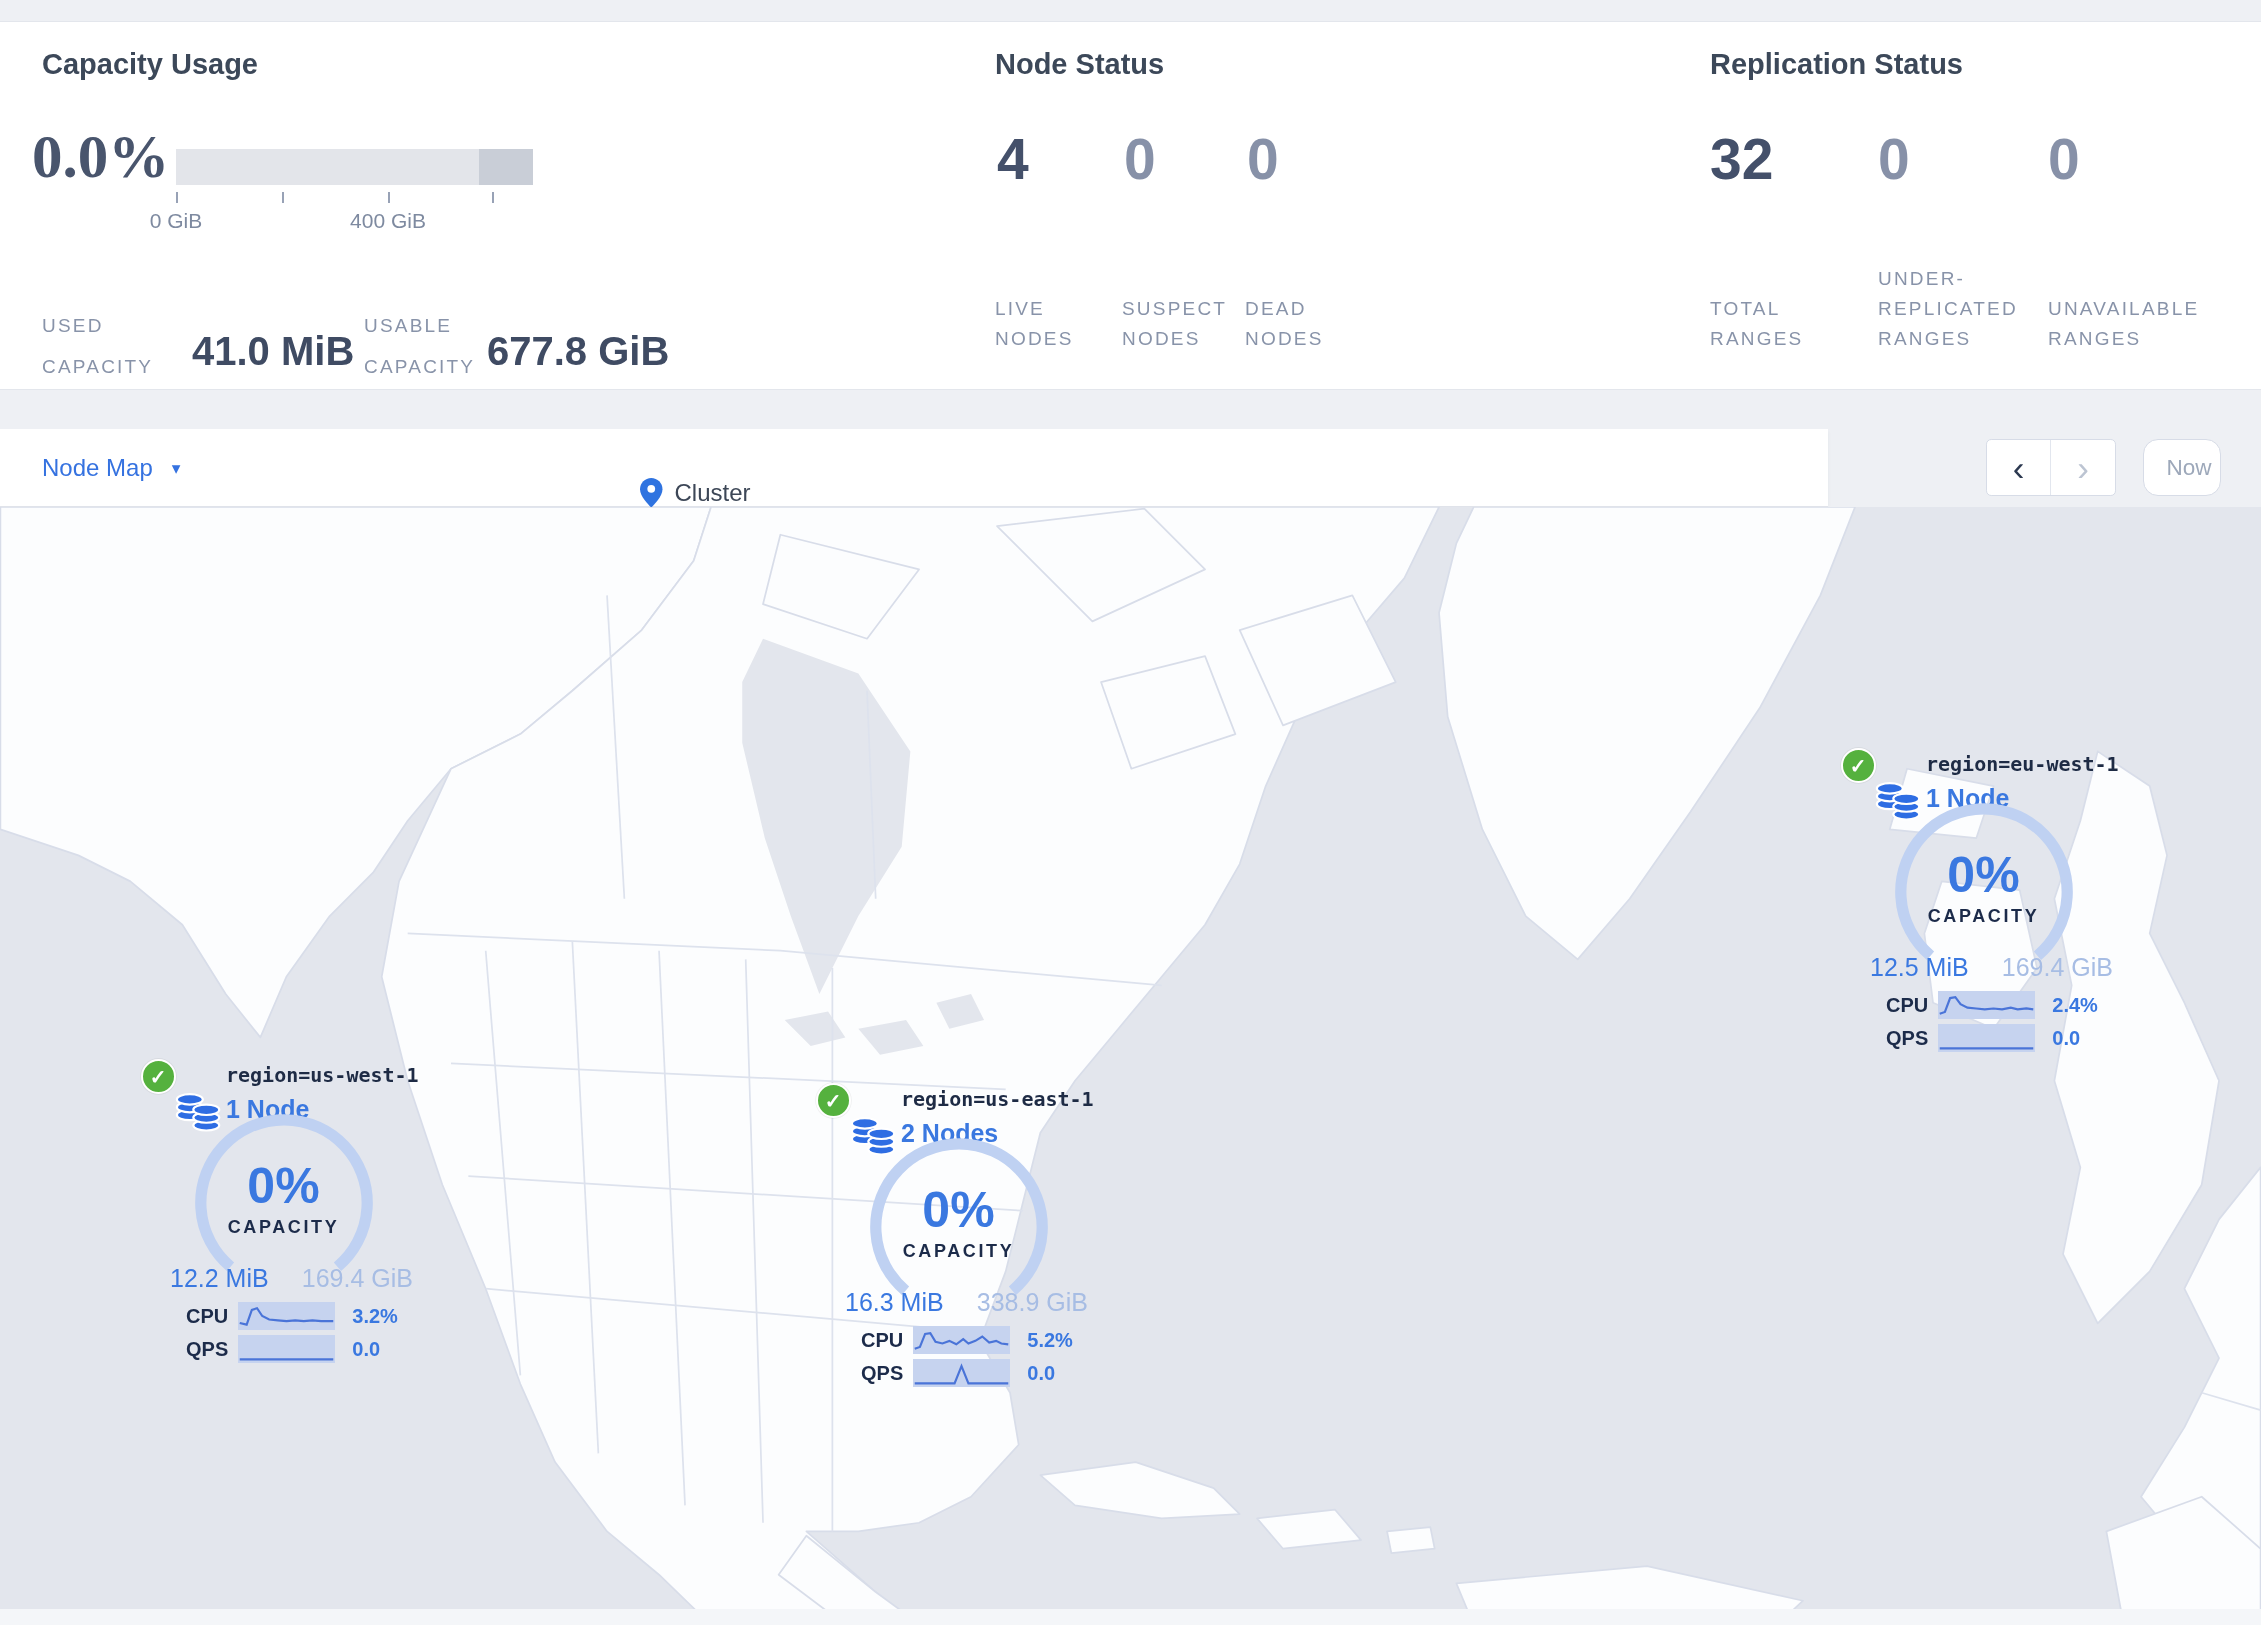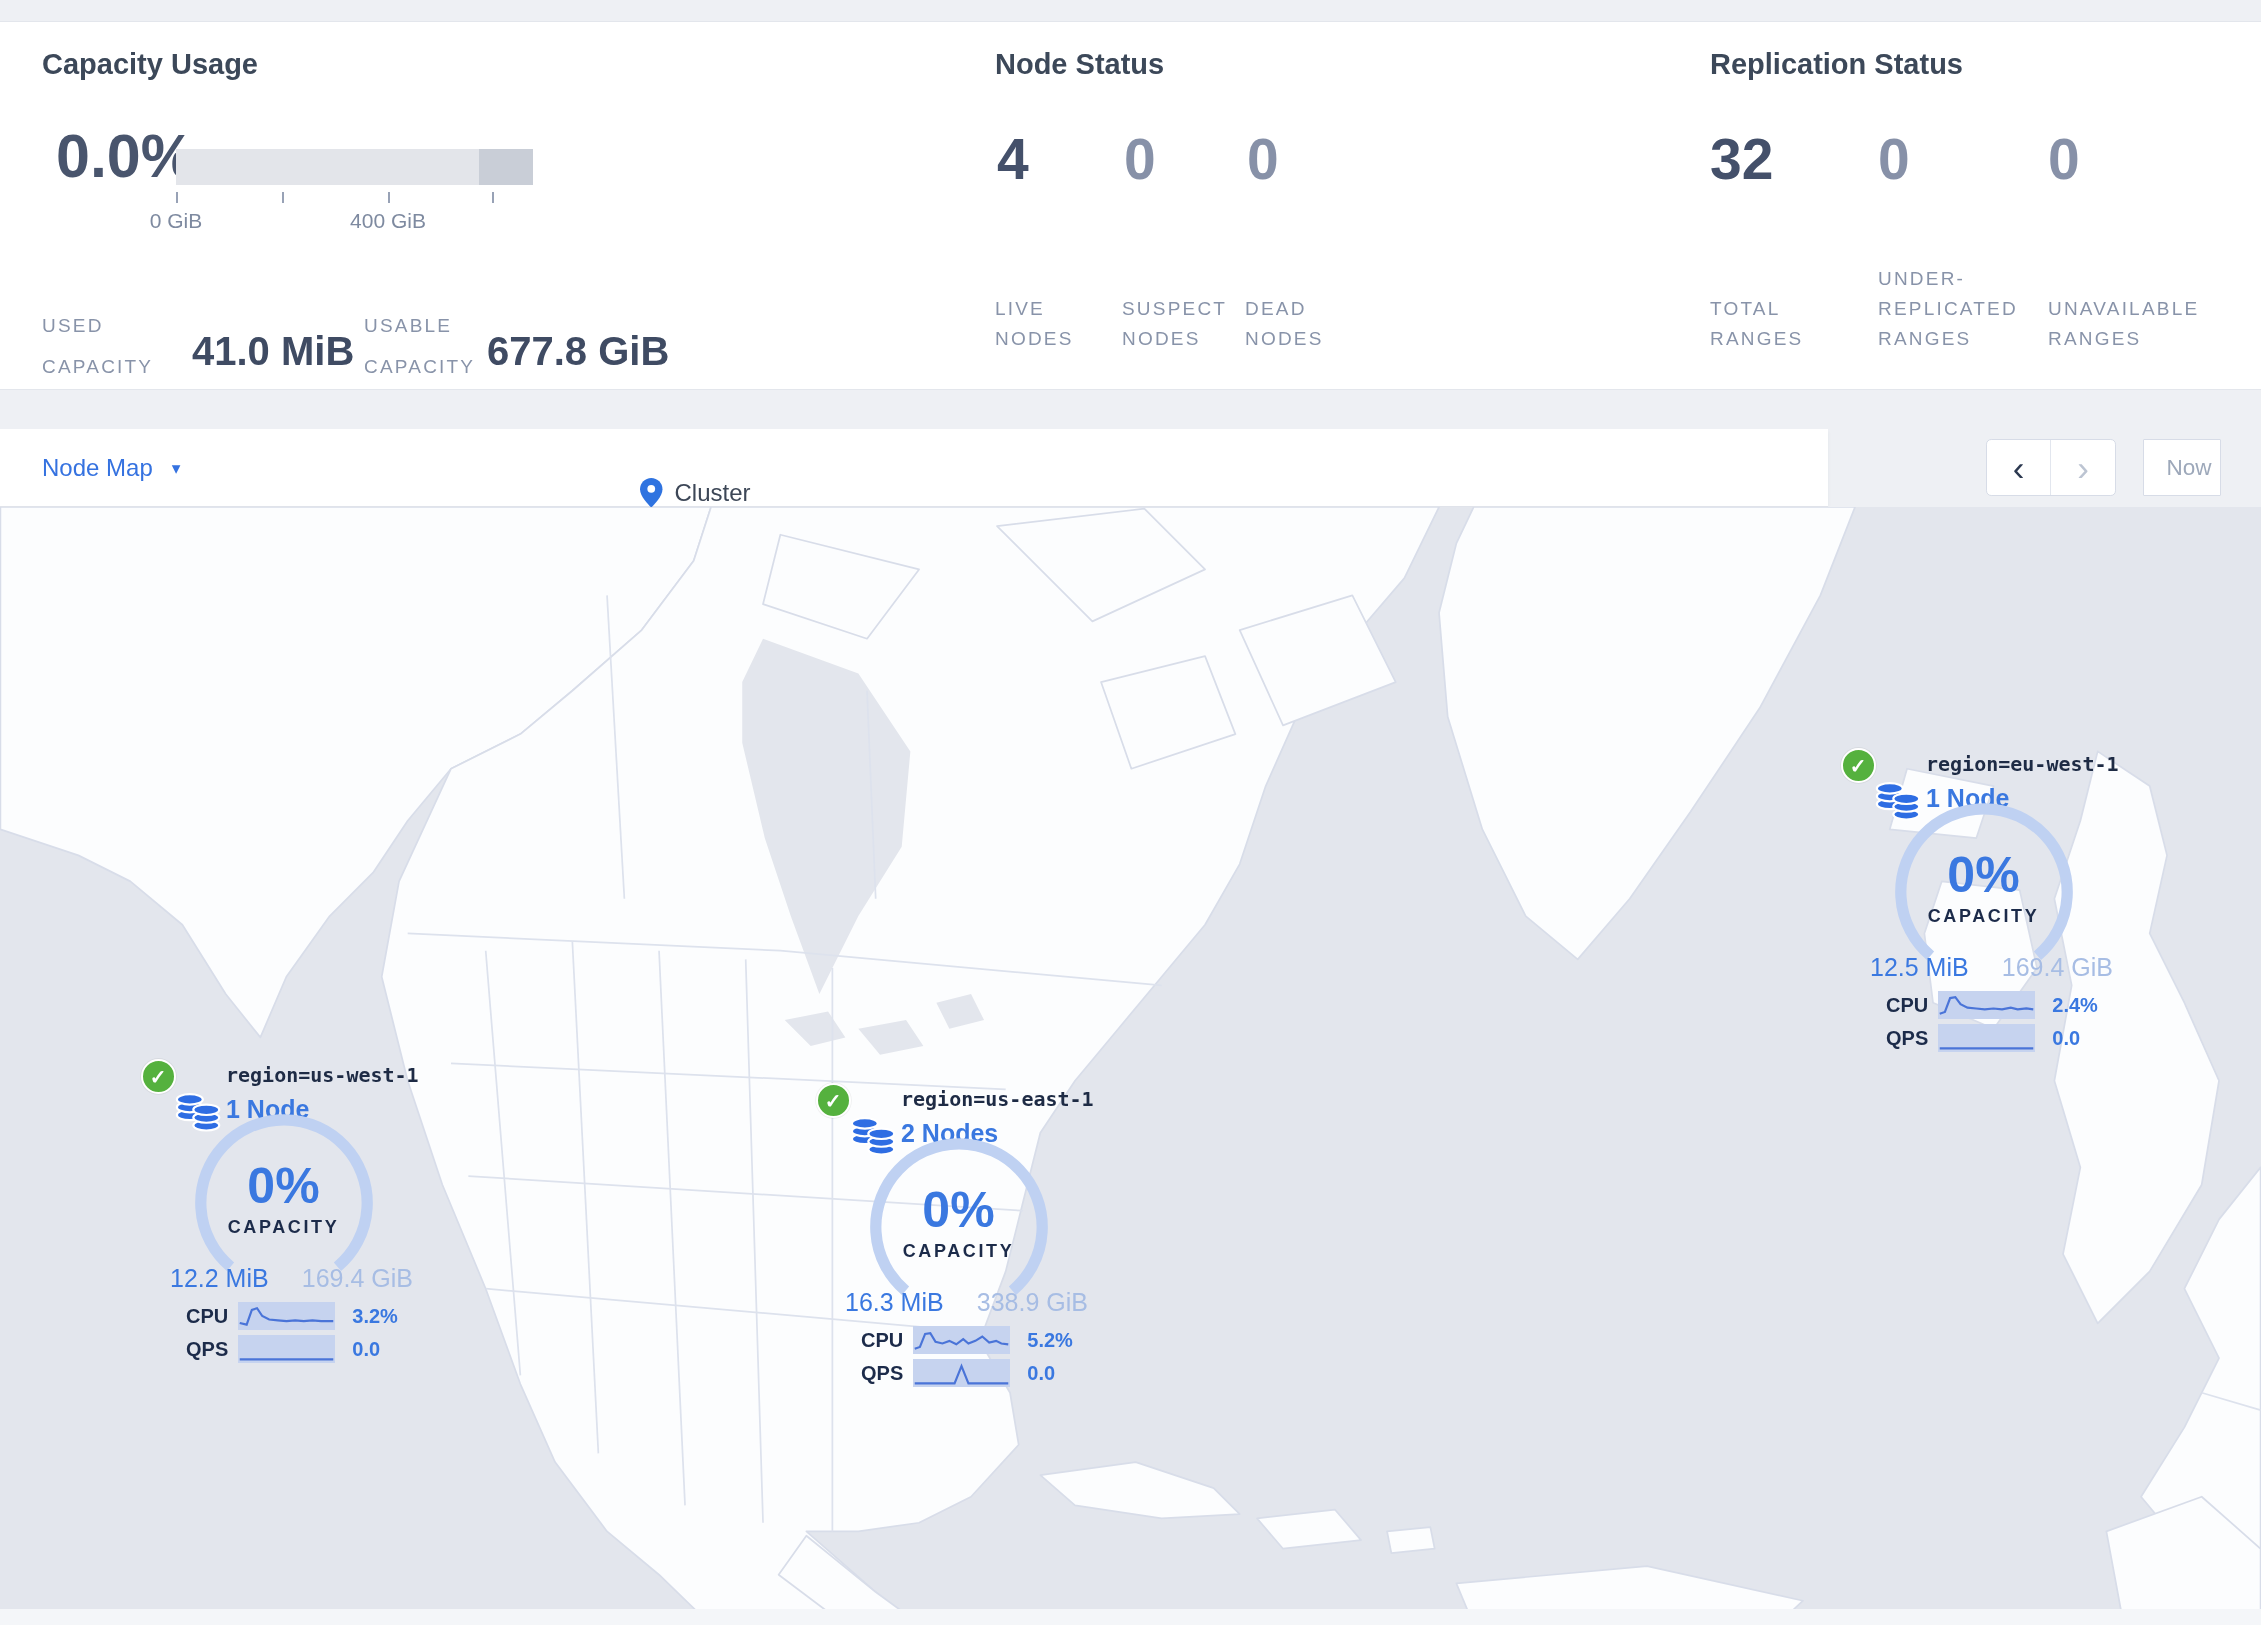--- a/index.html
+++ b/index.html
@@ -5,21 +5,21 @@
   * { margin:0; padding:0; box-sizing:border-box; }
   body { background:#eef0f4; font-family:"Liberation Sans", sans-serif; }
   #app { position:relative; width:2261px; height:1626px; background:#eef0f4; overflow:hidden; }
 
   
   .top-panel { position:absolute; top:21px; left:0; width:2261px; height:369px;
     background:#ffffff; border-top:0.9px solid #e3e6ec; border-bottom:0.9px solid #e3e6ec; }
   .sec-title { position:absolute; top:26px; font-size:29px; font-weight:bold; color:#3c4859; }
   .t-cap { left:42px; } .t-node { left:995px; } .t-repl { left:1710px; }
 
-  .cap-pct { position:absolute; left:56px; top:104px; font-size:61px; font-weight:bold; color:#49556d; line-height:1; }
+  .cap-pct { position:absolute; left:32px; top:104px; font-size:61px; font-weight:bold; color:#49556d; line-height:1;font-family:Liberation Serif, serif; }
   .cap-bar { position:absolute; left:176px; top:127px; width:357px; height:36px; background:#e3e5ea; }
   .cap-bar-seg { position:absolute; right:0; top:0; width:54px; height:36px; background:#c9ced7; }
   .cap-tick { position:absolute; top:170px; width:1.7px; height:11.3px; background:#98a2b6; }
   .cap-ticklabel { position:absolute; top:187px; transform:translateX(-50%); font-size:21px; color:#7e8aa0; white-space:nowrap; }
 
   .mini-label { position:absolute; font-size:19px; letter-spacing:2.2px; color:#8893a9; line-height:41px; }
   .mini-label.nlab { line-height:30px; }
   .big-val { position:absolute; top:309px; font-size:40px; font-weight:bold; color:#3f4b63; line-height:1; }
 
   .stat-num { position:absolute; top:109px; font-size:57px; font-weight:bold; line-height:1; }
@@ -38,21 +38,21 @@
   .time-chip { margin-left:17.3px; background:#e3e7f0; border-radius:4.3px; padding:7px 12px;
     font-size:21px; font-weight:bold; color:#32405c; }
   .time-label { margin-left:22.5px; font-size:22.5px; font-weight:bold; color:#1c2b45; }
   .time-chev { margin-left:auto; margin-right:24px; color:#8d99ad; font-size:26px; }
   .pager { position:absolute; left:1986px; top:10.4px; width:130px; height:57px; border:1.7px solid #d7dce7;
     border-radius:5.2px; display:flex; background:#fff; }
   .pager button { width:50%; border:none; background:transparent; font-size:35px; line-height:1; cursor:pointer; }
   .pager .prev { color:#2c3950; border-right:0.9px solid #e2e6ee; }
   .pager .next { color:#bcc4d2; }
   .now-btn { position:absolute; left:2143px; top:10.4px; width:78px; height:57px; background:#fff;
-    border:1.7px solid #d7dce7; border-radius:1px; font-size:22.5px; color:#9da8ba; cursor:pointer;padding-left:14px; }
+    border:1.7px solid #d7dce7; border-radius:15px; font-size:22.5px; color:#9da8ba; cursor:pointer;padding-left:14px; }
 
   
   .map { position:absolute; top:507px; left:0; width:2261px; height:1118px; background:#e3e6ed; overflow:hidden; }
   .map svg.world { position:absolute; top:0; left:0; }
   .map-bottom-strip { position:absolute; bottom:0; left:0; width:100%; height:15.6px; background:#f4f6f9; }
 
   
   .marker { position:absolute; width:295px; height:300px; cursor:pointer; }
   .check { position:absolute; left:1.7px; top:0; width:35px; height:35px; border-radius:50%;
     background:#55b13e; border:2.6px solid #fff; color:#fff; font-size:20px; font-weight:bold;

